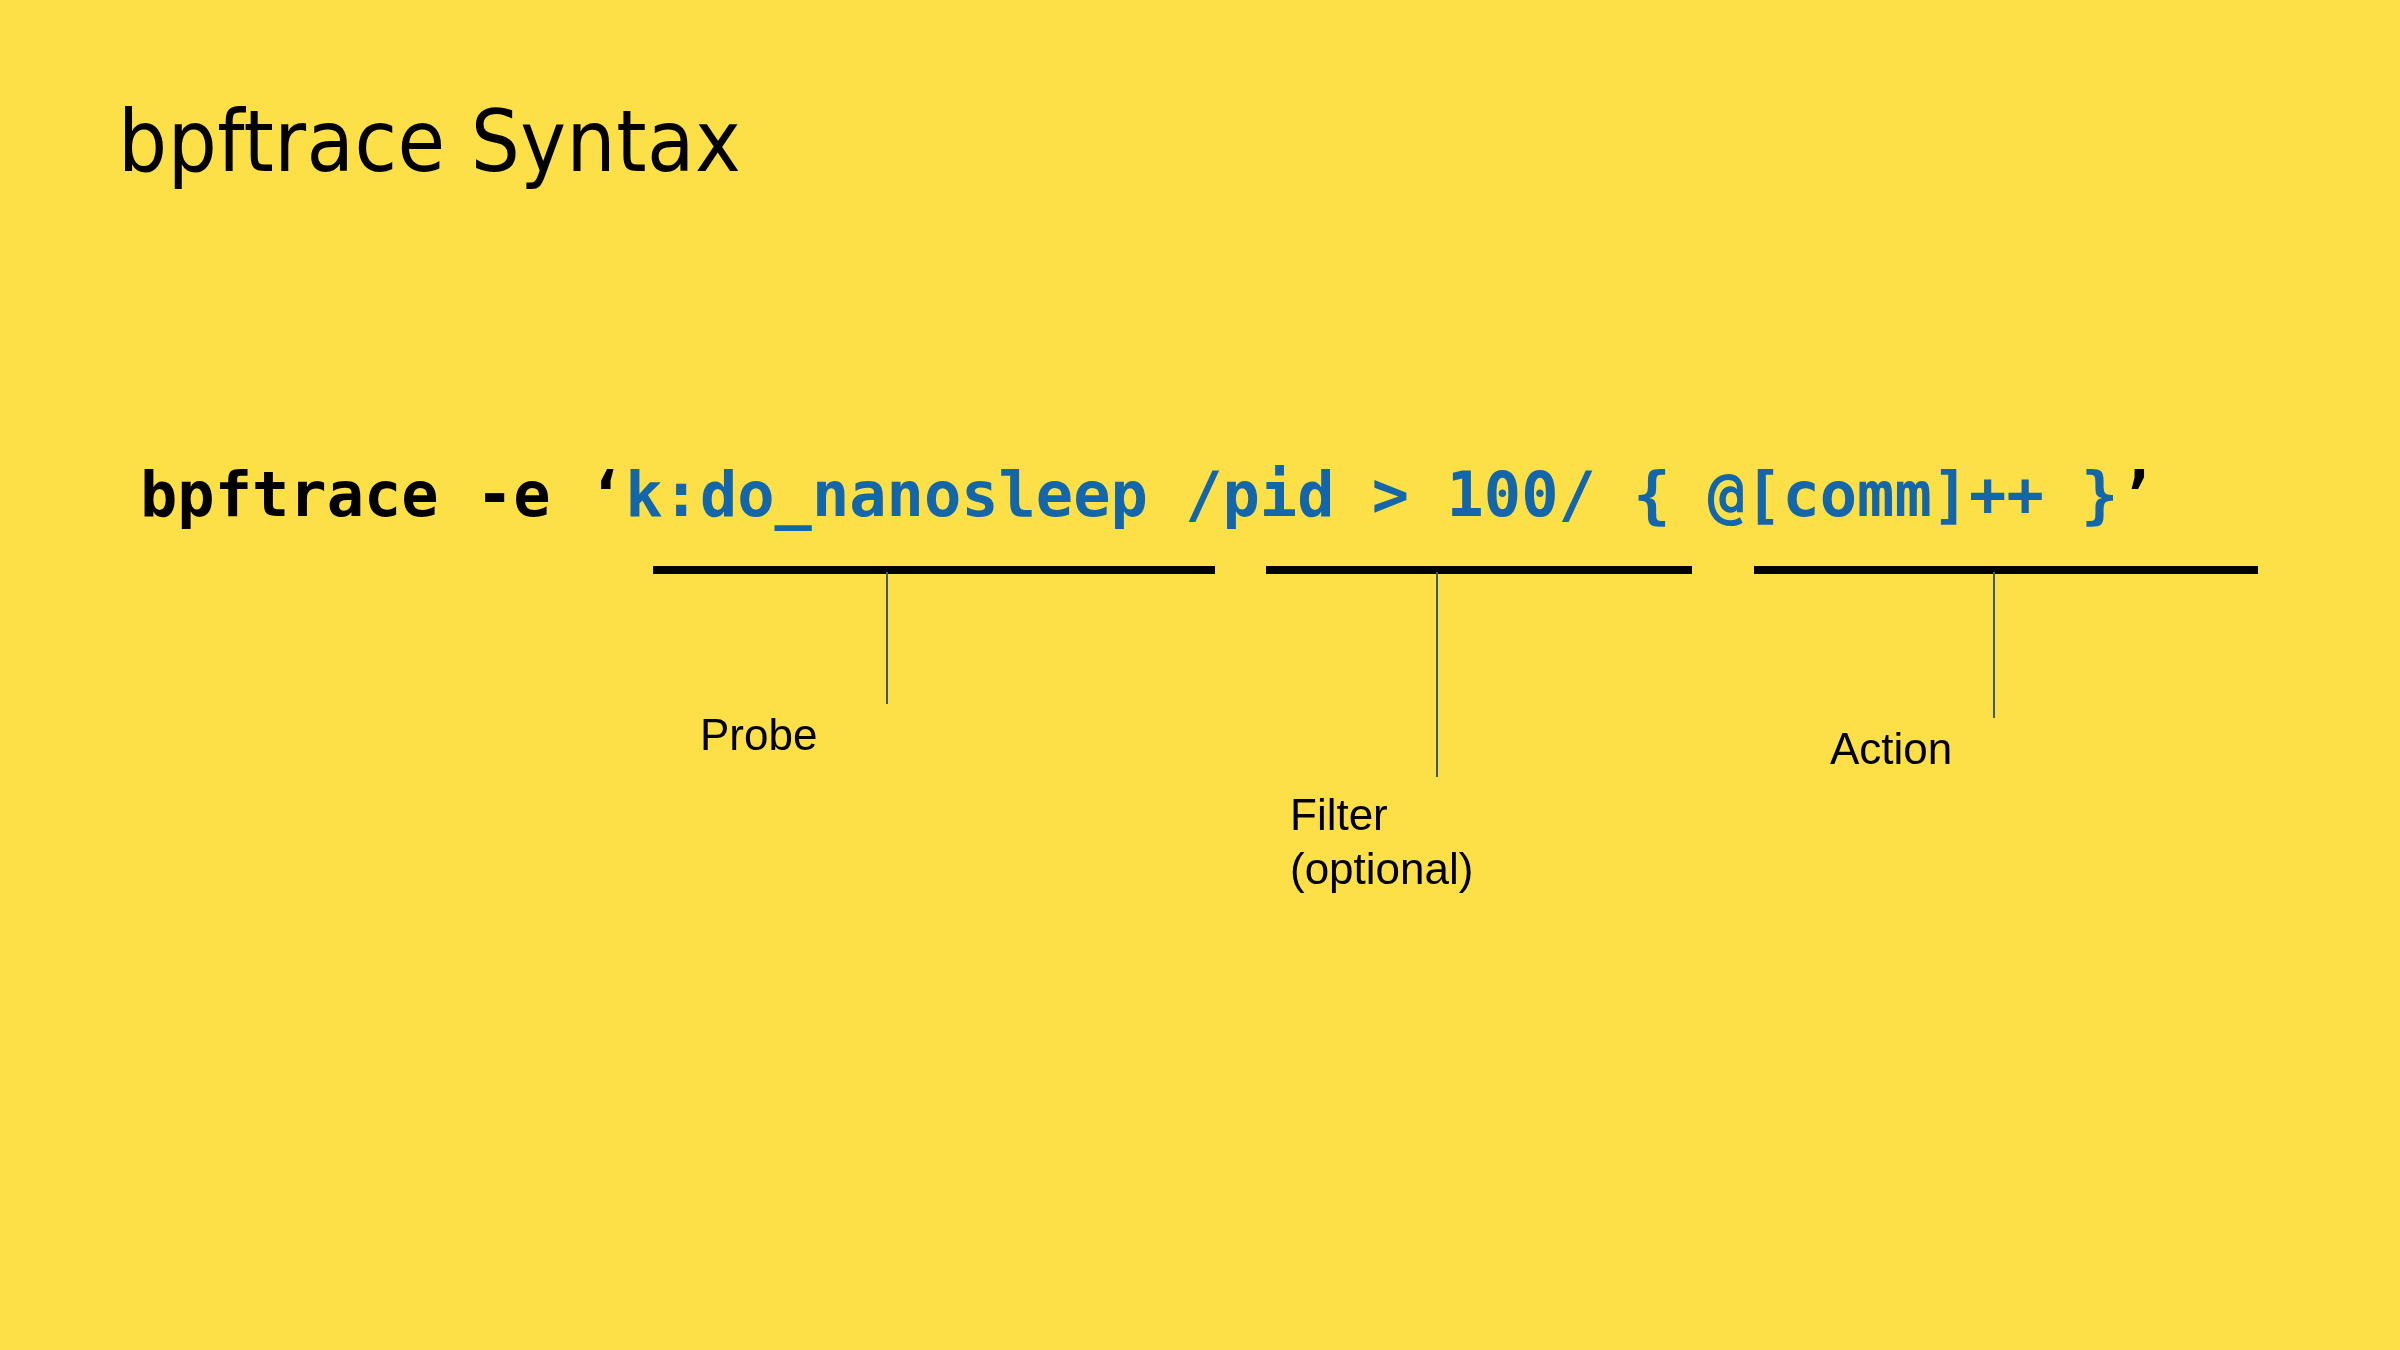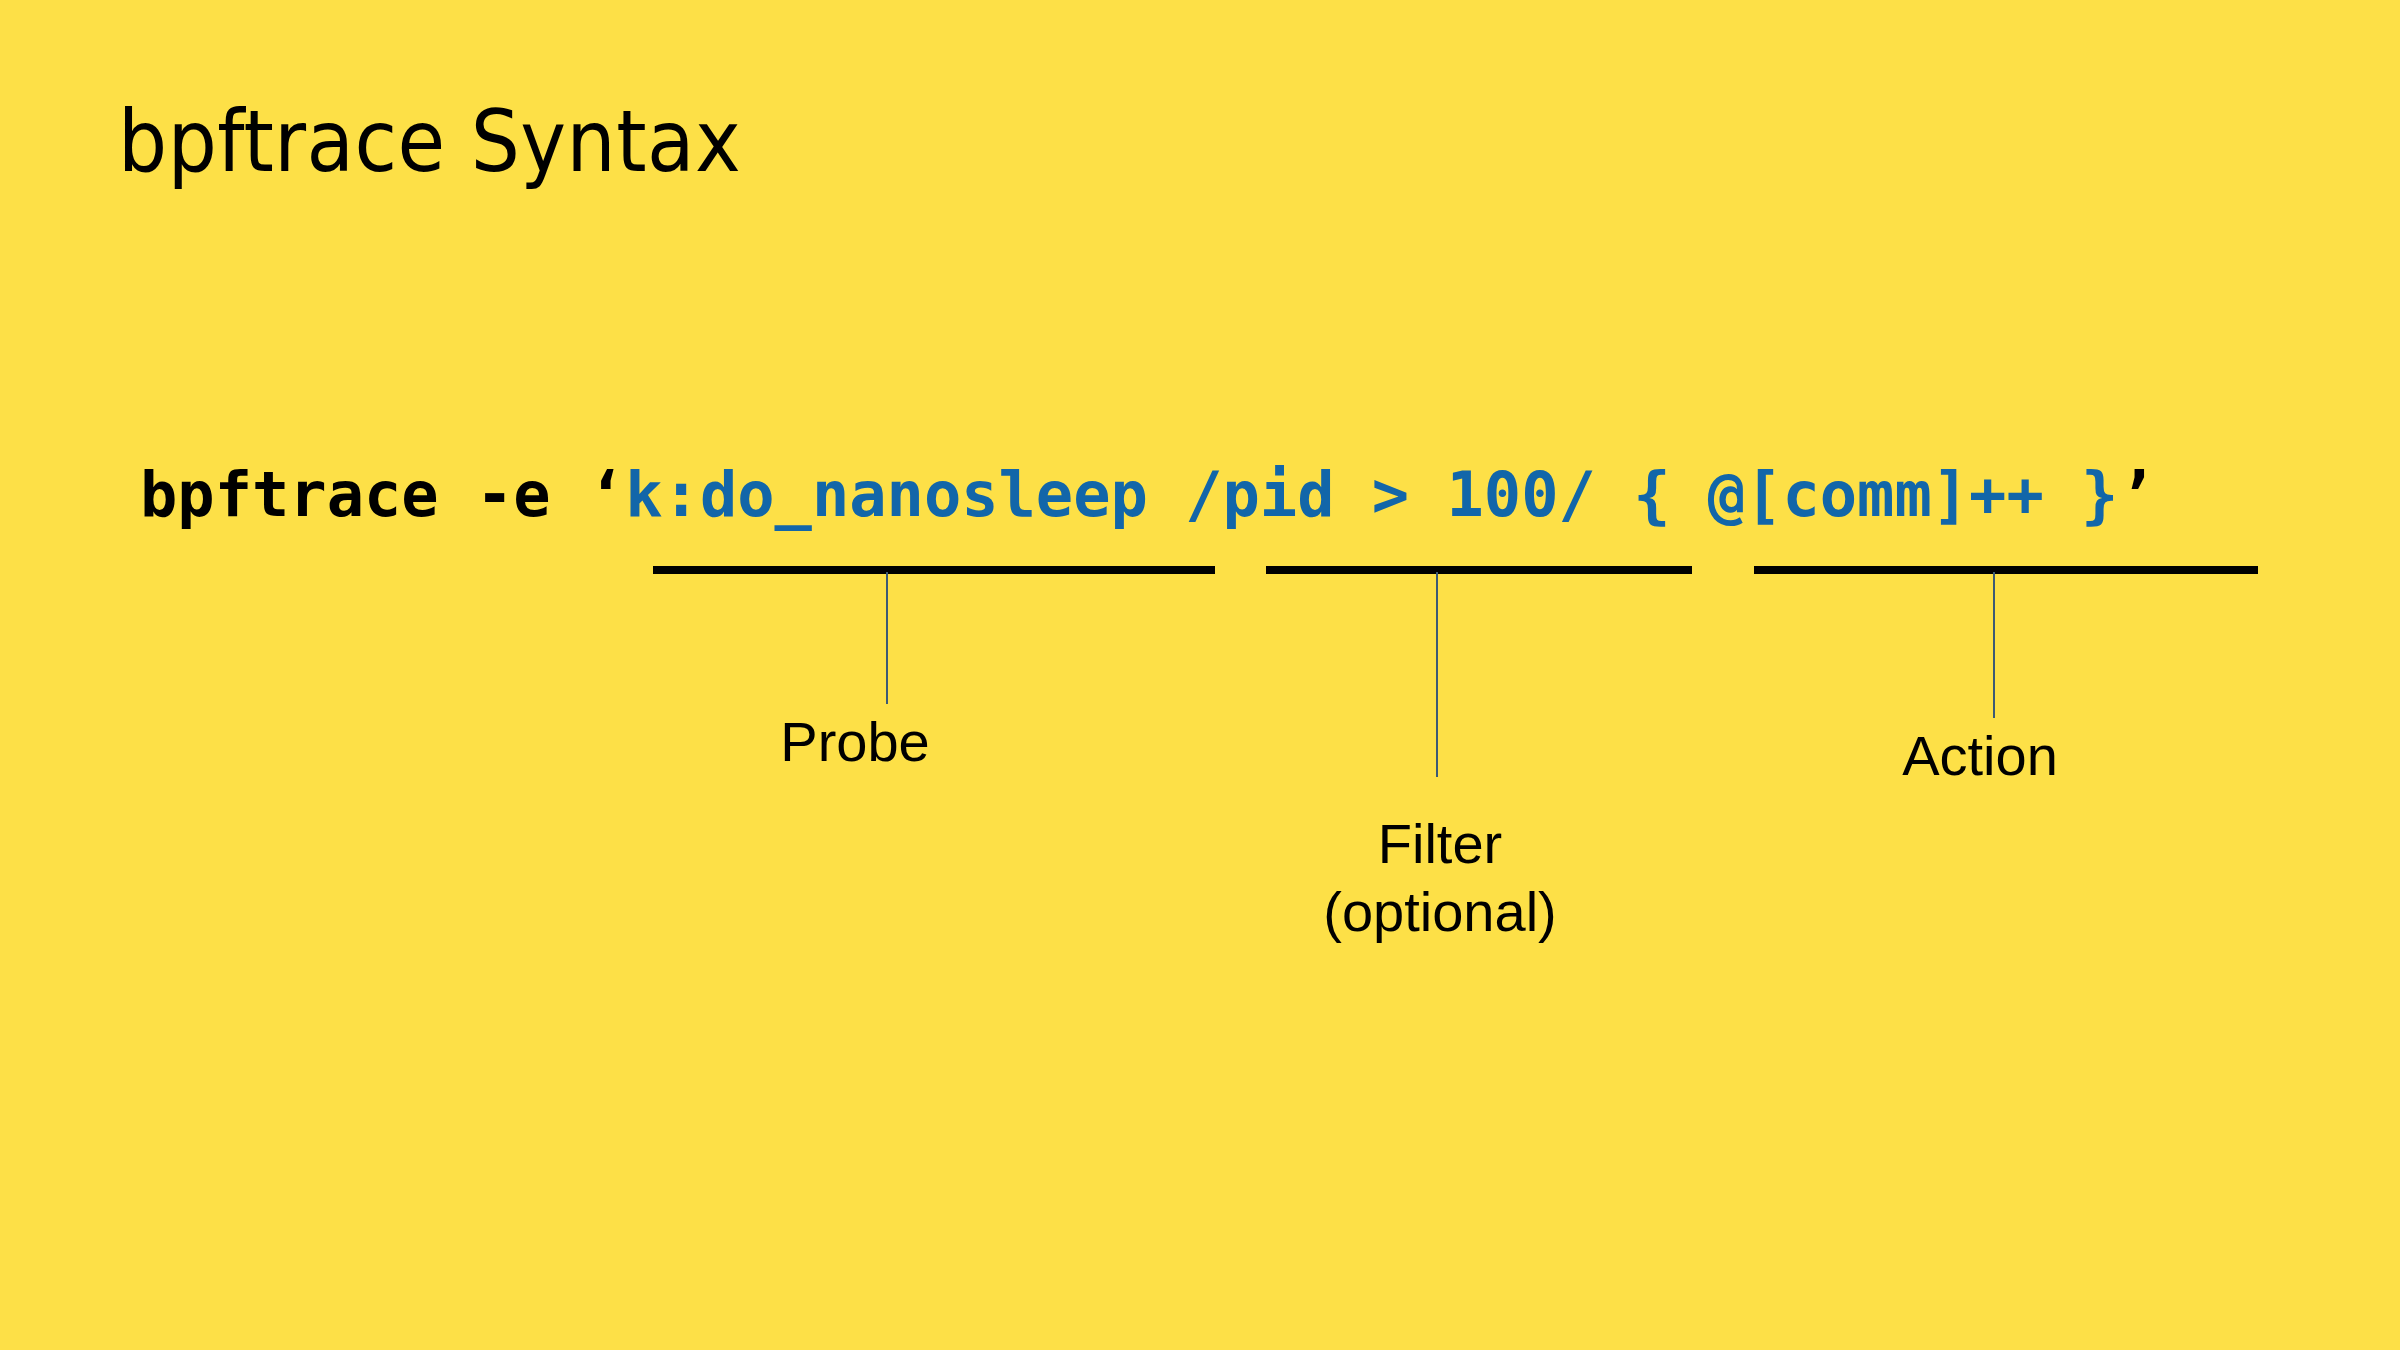--- a/index.html
+++ b/index.html
@@ -69,29 +69,29 @@
     background: #3C5A75;
   }
   #leader-probe  { left: 886px;  top: 572px; height: 132px; }
   #leader-filter { left: 1436px; top: 572px; height: 205px; }
   #leader-action { left: 1993px; top: 572px; height: 146px; }
 
   
   .callout-label {
     position: absolute;
     font-family: "Liberation Sans", sans-serif;
-    font-size: 56px;
+    font-size: 44px;
     font-weight: 400;
     line-height: 1.22;
     color: #000000;
-    text-align: center;
+    text-align: left;
     white-space: pre-line;
   }
   #label-probe  { left: 700px;  top: 708px; width: 310px; }
-  #label-filter { left: 1290px; top: 788px; width: 300px; margin-top: 22px; }
+  #label-filter { left: 1290px; top: 788px; width: 300px; }
   #label-action { left: 1830px; top: 722px; width: 300px; }
 </style>
 </head>
 <body>
 
 <div id="slide">
 
   <h1 id="slide-title">bpftrace Syntax</h1>
 
   <div id="code-line"><span class="tok-black">bpftrace -e </span><span class="tok-black">‘</span><span class="tok-blue">k:do_nanosleep</span><span class="tok-blue"> </span><span class="tok-blue">/pid &gt; 100/</span><span class="tok-blue"> </span><span class="tok-blue">{ @[comm]++ }</span><span class="tok-black">’</span></div>

